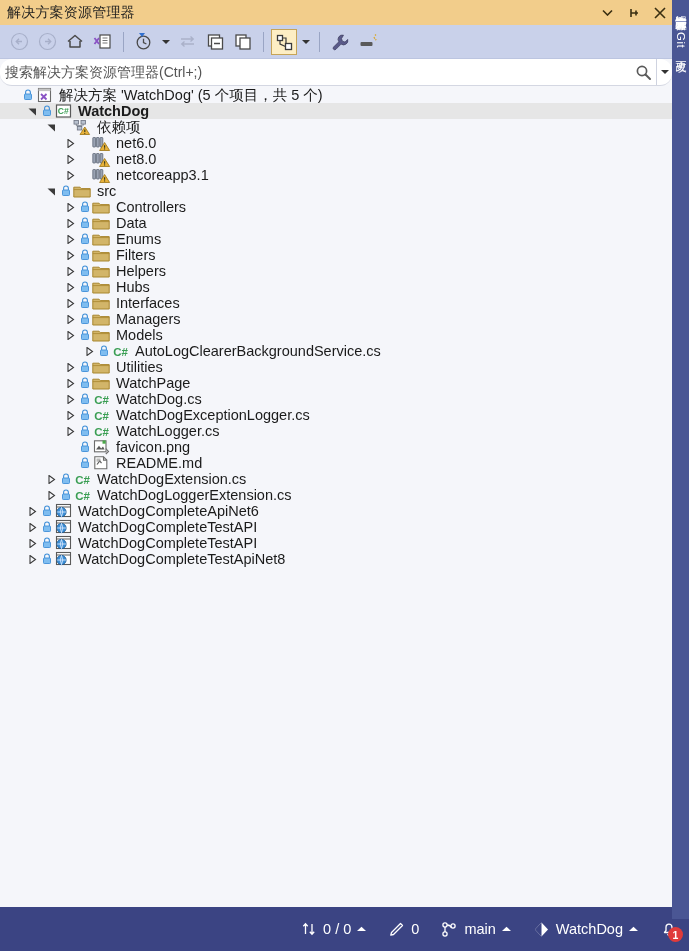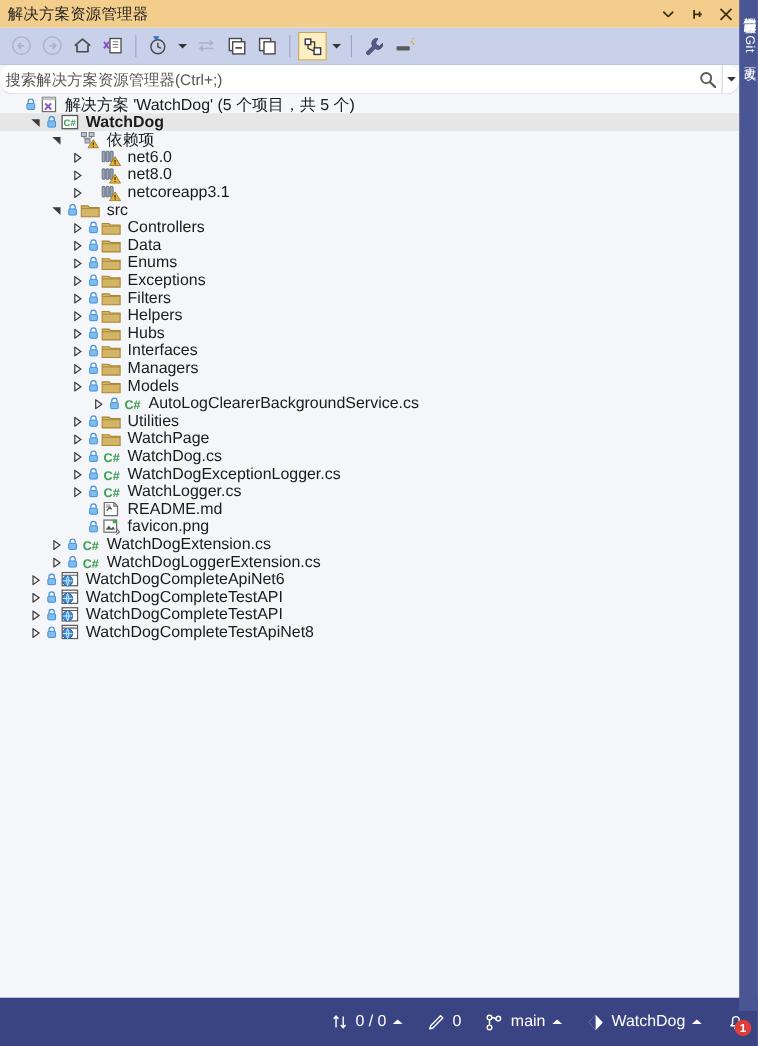--- a/index.html
+++ b/index.html
@@ -539,41 +539,20 @@
               <path d="M2.6 5 L2.6 3.4 a2.4 2.4 0 0 1 4.8 0 L7.4 5" fill="none" stroke="#3f8fd8" stroke-width="1.1"></path>
               <rect x="1.5" y="5" width="7" height="5.5" rx="0.8" fill="#7fbdf0" stroke="#3f8fd8" stroke-width="0.9"></rect>
             </svg>
           </div>
           <div class="ico">
             <svg width="18" height="15" viewBox="0 0 18 15">
               <path d="M0.8 3.2 L0.8 13 L17.2 13 L17.2 4.6 L8.4 4.6 L7 3.2 Z" fill="#d2b569" stroke="#a8862f" stroke-width="1"></path>
               <path d="M0.8 5.6 L17.2 5.6" stroke="#a8862f" stroke-width="0.8"></path>
             </svg>
           </div>
-          <span class="label">Exceptions</span>
-        </div>
-        <div class="row">
-          <div style="flex: 0 0 62px;"></div>
-          <div class="twisty">
-            <svg width="9" height="9" viewBox="0 0 9 9">
-              <path d="M2 0.5 L7.5 4.5 L2 8.5 Z" fill="none" stroke="#3b3b3b" stroke-width="1.1"></path>
-            </svg>
-          </div>
-          <div class="lock">
-            <svg width="10" height="12" viewBox="0 0 10 12">
-              <path d="M2.6 5 L2.6 3.4 a2.4 2.4 0 0 1 4.8 0 L7.4 5" fill="none" stroke="#3f8fd8" stroke-width="1.1"></path>
-              <rect x="1.5" y="5" width="7" height="5.5" rx="0.8" fill="#7fbdf0" stroke="#3f8fd8" stroke-width="0.9"></rect>
-            </svg>
-          </div>
-          <div class="ico">
-            <svg width="18" height="15" viewBox="0 0 18 15">
-              <path d="M0.8 3.2 L0.8 13 L17.2 13 L17.2 4.6 L8.4 4.6 L7 3.2 Z" fill="#d2b569" stroke="#a8862f" stroke-width="1"></path>
-              <path d="M0.8 5.6 L17.2 5.6" stroke="#a8862f" stroke-width="0.8"></path>
-            </svg>
-          </div>
           <span class="label">Filters</span>
         </div>
         <div class="row">
           <div style="flex: 0 0 62px;"></div>
           <div class="twisty">
             <svg width="9" height="9" viewBox="0 0 9 9">
               <path d="M2 0.5 L7.5 4.5 L2 8.5 Z" fill="none" stroke="#3b3b3b" stroke-width="1.1"></path>
             </svg>
           </div>
           <div class="lock">
@@ -788,58 +767,58 @@
               <path d="M2.6 5 L2.6 3.4 a2.4 2.4 0 0 1 4.8 0 L7.4 5" fill="none" stroke="#3f8fd8" stroke-width="1.1"></path>
               <rect x="1.5" y="5" width="7" height="5.5" rx="0.8" fill="#7fbdf0" stroke="#3f8fd8" stroke-width="0.9"></rect>
             </svg>
           </div>
           <div class="ico">
             <svg width="17" height="15" viewBox="0 0 17 15">
               <text x="8.5" y="12" font-size="11.5" font-weight="bold" text-anchor="middle" fill="#3a9e53" font-family="Liberation Sans, sans-serif">C#</text>
             </svg>
           </div>
           <span class="label">WatchLogger.cs</span>
+        </div>
+        <div class="row">
+          <div style="flex: 0 0 62px;"></div>
+          <div class="twisty"></div>
+          <div class="lock">
+            <svg width="10" height="12" viewBox="0 0 10 12">
+              <path d="M2.6 5 L2.6 3.4 a2.4 2.4 0 0 1 4.8 0 L7.4 5" fill="none" stroke="#3f8fd8" stroke-width="1.1"></path>
+              <rect x="1.5" y="5" width="7" height="5.5" rx="0.8" fill="#7fbdf0" stroke="#3f8fd8" stroke-width="0.9"></rect>
+            </svg>
+          </div>
+          <div class="ico">
+            <svg width="17" height="16" viewBox="0 0 17 16">
+              <rect x="1.5" y="1.8" width="11.5" height="11" fill="#ffffff" stroke="#6b6b6b" stroke-width="1.1"></rect>
+              <path d="M3 10.5 L6 6.8 L8.2 9.4 L10 7.6 L11.6 10.5 Z" fill="#5a5a5a"></path>
+              <rect x="9.5" y="1.5" width="3.2" height="3.2" fill="#4aa84a"></rect>
+              <path d="M12.8 9.5 L15.5 12.5 L12.8 15" stroke="#6b6b6b" stroke-width="1.1" fill="none"></path>
+            </svg>
+          </div>
+          <span class="label">favicon.png</span>
         </div>
         <div class="row">
           <div style="flex: 0 0 62px;"></div>
           <div class="twisty"></div>
           <div class="lock">
             <svg width="10" height="12" viewBox="0 0 10 12">
               <path d="M2.6 5 L2.6 3.4 a2.4 2.4 0 0 1 4.8 0 L7.4 5" fill="none" stroke="#3f8fd8" stroke-width="1.1"></path>
               <rect x="1.5" y="5" width="7" height="5.5" rx="0.8" fill="#7fbdf0" stroke="#3f8fd8" stroke-width="0.9"></rect>
             </svg>
           </div>
           <div class="ico">
             <svg width="17" height="16" viewBox="0 0 17 16">
               <path d="M1.8 1.8 L10.5 1.8 L13.8 5.1 L13.8 13.8 L1.8 13.8 Z" fill="#ffffff" stroke="#6b6b6b" stroke-width="1.1"></path>
               <path d="M10.5 1.8 L10.5 5.1 L13.8 5.1" fill="none" stroke="#6b6b6b" stroke-width="1.1"></path>
               <path d="M4 9.5 L6.8 6 L8.5 8.2" fill="none" stroke="#5a5a5a" stroke-width="1.2"></path>
               <rect x="3.5" y="3.5" width="4" height="3.2" fill="#8a8a8a" opacity="0.6"></rect>
             </svg>
           </div>
           <span class="label">README.md</span>
-        </div>
-        <div class="row">
-          <div style="flex: 0 0 62px;"></div>
-          <div class="twisty"></div>
-          <div class="lock">
-            <svg width="10" height="12" viewBox="0 0 10 12">
-              <path d="M2.6 5 L2.6 3.4 a2.4 2.4 0 0 1 4.8 0 L7.4 5" fill="none" stroke="#3f8fd8" stroke-width="1.1"></path>
-              <rect x="1.5" y="5" width="7" height="5.5" rx="0.8" fill="#7fbdf0" stroke="#3f8fd8" stroke-width="0.9"></rect>
-            </svg>
-          </div>
-          <div class="ico">
-            <svg width="17" height="16" viewBox="0 0 17 16">
-              <rect x="1.5" y="1.8" width="11.5" height="11" fill="#ffffff" stroke="#6b6b6b" stroke-width="1.1"></rect>
-              <path d="M3 10.5 L6 6.8 L8.2 9.4 L10 7.6 L11.6 10.5 Z" fill="#5a5a5a"></path>
-              <rect x="9.5" y="1.5" width="3.2" height="3.2" fill="#4aa84a"></rect>
-              <path d="M12.8 9.5 L15.5 12.5 L12.8 15" stroke="#6b6b6b" stroke-width="1.1" fill="none"></path>
-            </svg>
-          </div>
-          <span class="label">favicon.png</span>
         </div>
         <div class="row">
           <div style="flex: 0 0 43px;"></div>
           <div class="twisty">
             <svg width="9" height="9" viewBox="0 0 9 9">
               <path d="M2 0.5 L7.5 4.5 L2 8.5 Z" fill="none" stroke="#3b3b3b" stroke-width="1.1"></path>
             </svg>
           </div>
           <div class="lock">
             <svg width="10" height="12" viewBox="0 0 10 12">

